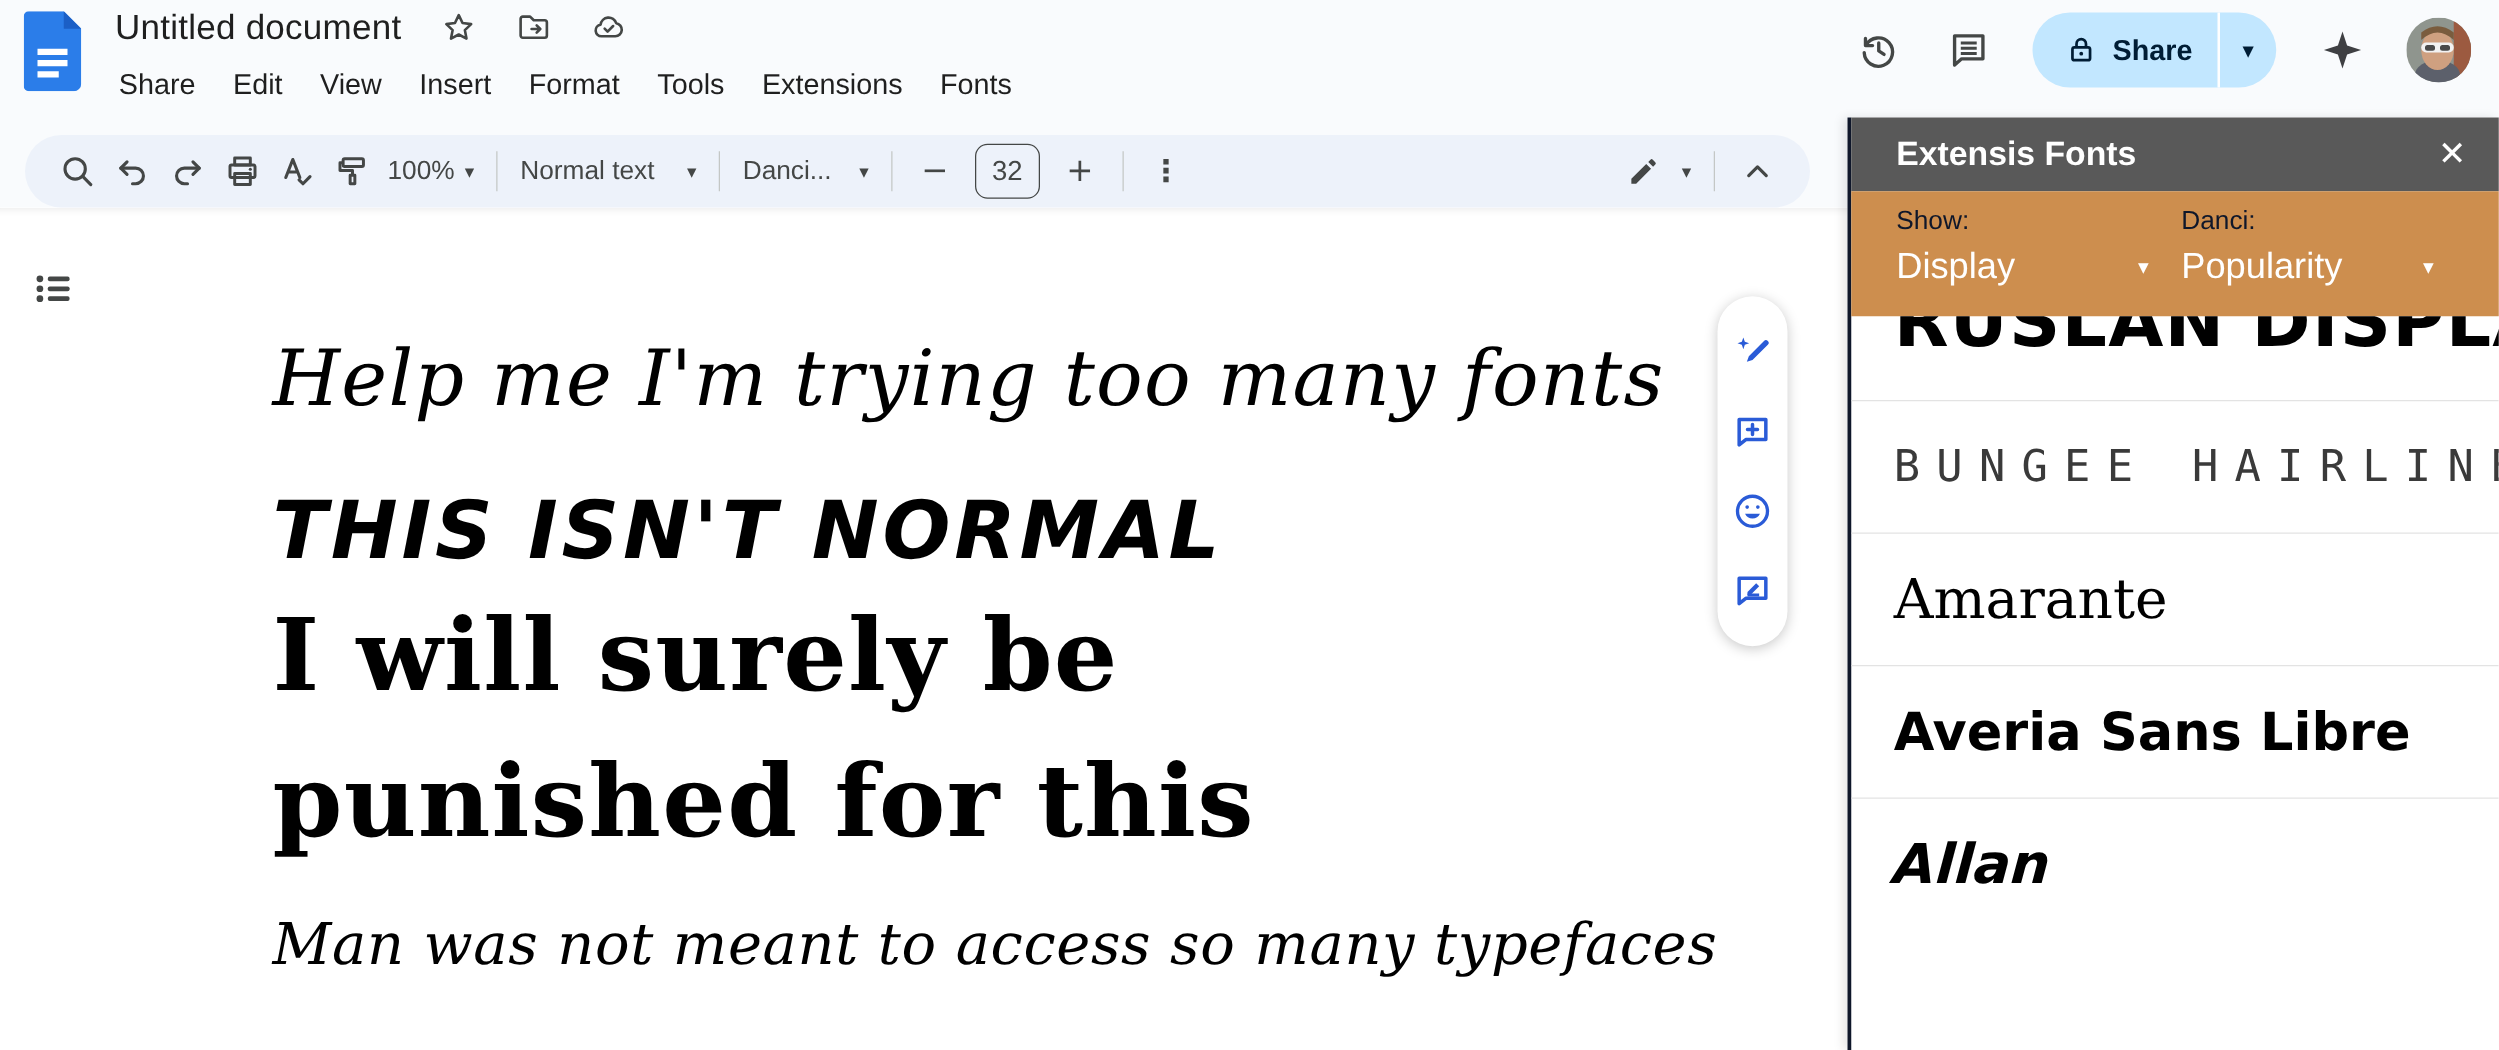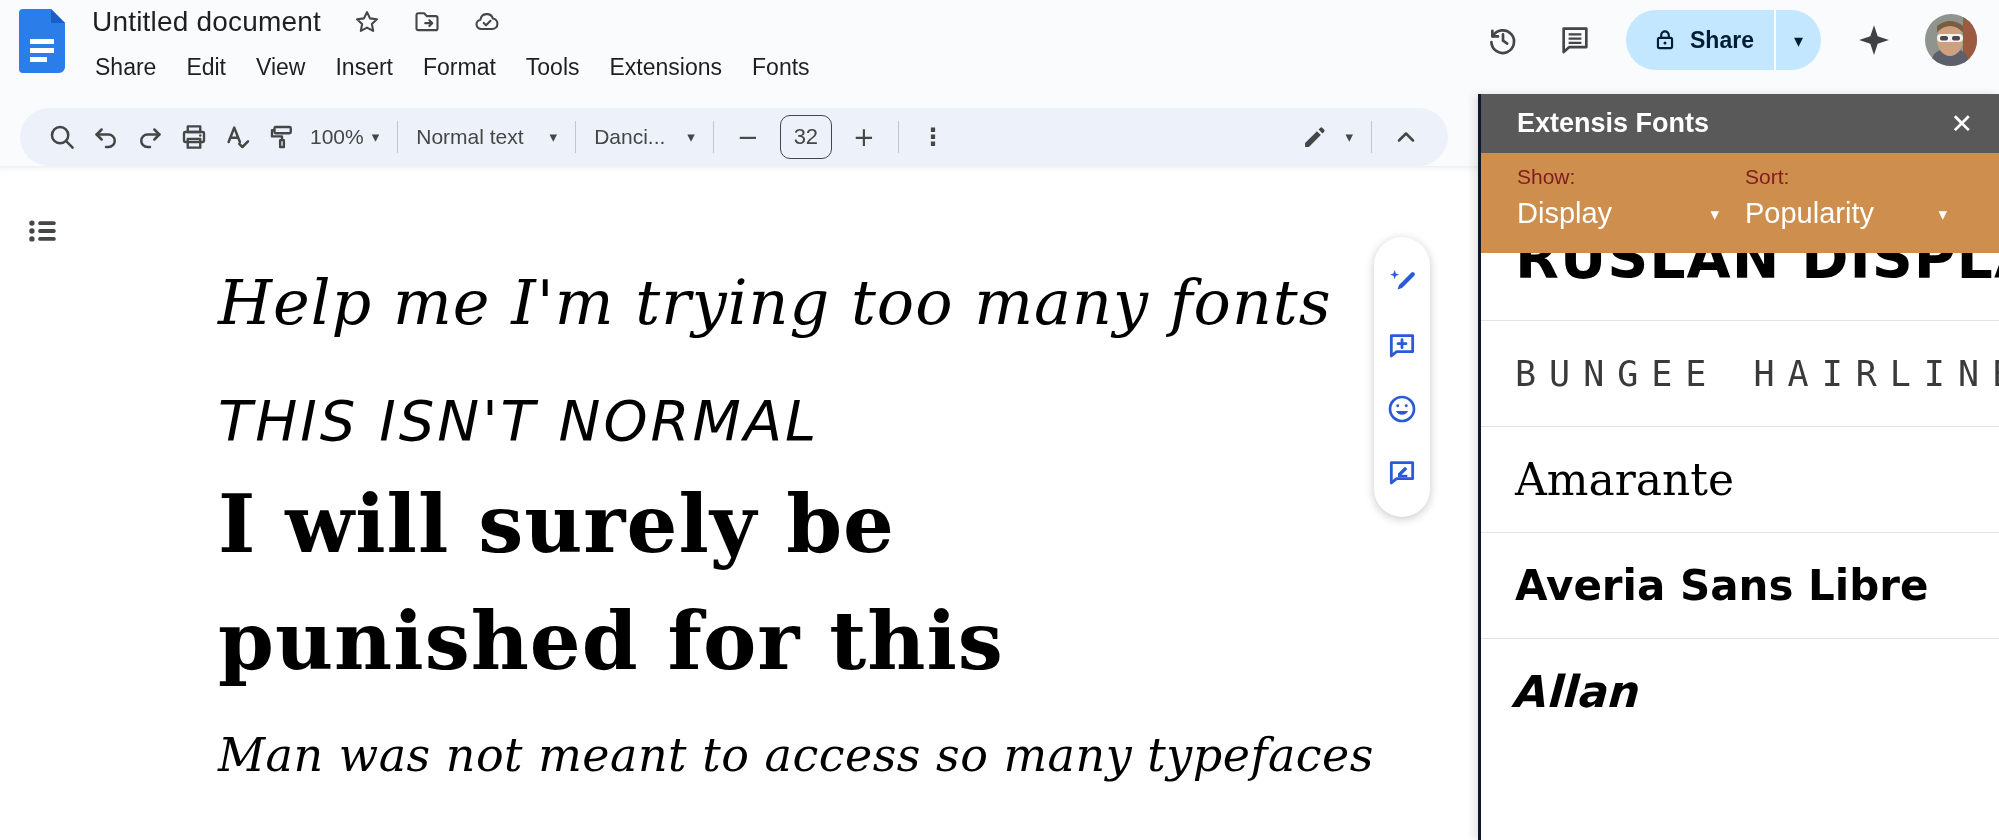--- a/index.html
+++ b/index.html
@@ -35,38 +35,38 @@
   #font-size-box { width:52px; height:44px; border:1.5px solid #444746; border-radius:10px; display:flex; align-items:center; justify-content:center; font-size:22px; color:#444746; margin:0 10px; }
   #tb-right { margin-left:auto; display:flex; align-items:center; }
   .glyph { font-family:"DejaVu Sans", sans-serif; }
 
   
   #document { position:absolute; left:0; top:166px; width:1999px; height:674px; background:#ffffff; box-shadow:inset 0 8px 8px -8px rgba(0,0,0,.12); }
   #outline-btn { position:absolute; left:24px; top:46px; width:40px; height:40px; color:#444746; cursor:pointer; }
   .doc-line { position:absolute; left:218px; color:#000; white-space:nowrap; }
   .script { font-family: cursive, "DejaVu Serif", serif; font-style:italic; }
   #doc-line1 { top:100px; font-size:62px; letter-spacing:1px; }
-  #doc-line2 { top:222px; font-size:56px; font-weight:400; font-style:italic; font-family:"DejaVu Sans", sans-serif; letter-spacing:3px; }
+  #doc-line2 { top:222px; font-size:64px; font-weight:700; font-style:italic; font-family:"DejaVu Sans", sans-serif; letter-spacing:3px; }
   #doc-line3 { top:300px; font-size:80px; line-height:117px; font-weight:900; font-family:"DejaVu Serif", serif; width:980px; white-space:normal; letter-spacing:1px; }
   #doc-line4 { top:562px; font-size:46px; letter-spacing:.5px; }
 
   
   #float-pill { position:absolute; left:1374px; top:237px; width:56px; height:280px; background:#ffffff; border-radius:28px;
     box-shadow:0 2px 10px rgba(0,0,0,.22); display:flex; flex-direction:column; align-items:center; justify-content:space-evenly; z-index:4; }
   .fp-btn { width:36px; height:36px; display:flex; align-items:center; justify-content:center; color:#2a5bd7; cursor:pointer; }
 
   
   #sidebar { position:absolute; left:1478px; top:94px; width:521px; height:746px; background:#ffffff; z-index:5;
     box-shadow:-4px 0 8px rgba(0,0,0,.10); border-left:3px solid #0f172a; }
   #sb-header { height:59px; background:#595959; display:flex; align-items:center; padding:0 26px 0 36px; }
   #sb-title { color:#ffffff; font-size:27px; font-weight:bold; flex:1; }
   #sb-close { color:#ffffff; font-size:27px; cursor:pointer; line-height:1; }
   #sb-filters { height:100px; background:#cd8e4e; display:flex; padding:12px 26px 0 36px; }
   .sb-filter { width:50%; display:flex; flex-direction:column; gap:8px; }
-  .sb-filter-label { color:#7f1d1d; font-size:21px; }
+  .sb-filter-label { color:#0f172a; font-size:21px; }
   .sb-filter-value-row { display:flex; align-items:center; cursor:pointer; padding-right:26px; }
   .sb-filter-value { color:#ffffff; font-size:29px; flex:1; }
   .sb-filter-caret { color:#ffffff; font-size:17px; }
   #sb-list { height:587px; overflow:hidden; }
   .sb-row { height:106px; display:flex; align-items:center; padding:0 10px 0 34px; border-top:1px solid #e3e3e3; cursor:pointer; overflow:hidden; white-space:nowrap; }
   .sb-row:first-child { border-top:none; height:67px; align-items:flex-start; }
   .f-ruslan  { font-family:"DejaVu Sans", sans-serif; font-weight:900; font-size:57px; text-transform:uppercase; letter-spacing:1px; margin-top:-28px; }
   .f-bungee  { font-family:"DejaVu Sans Mono", monospace; font-weight:300; font-size:35px; letter-spacing:13px; color:#3a3a3a; }
   .f-bakbak  { font-family:"DejaVu Sans", sans-serif; font-weight:800; font-size:46px; letter-spacing:1px; }
   .f-amarante{ font-family:"DejaVu Serif", serif; font-size:44px; }
@@ -300,21 +300,21 @@
   </div>
   <div id="sb-filters">
     <div class="sb-filter">
       <span class="sb-filter-label">Show:</span>
       <span class="sb-filter-value-row">
         <span class="sb-filter-value">Display</span>
         <span class="sb-filter-caret glyph">▾</span>
       </span>
     </div>
     <div class="sb-filter">
-      <span class="sb-filter-label">Sort:</span>
+      <span class="sb-filter-label">Danci:</span>
       <span class="sb-filter-value-row">
         <span class="sb-filter-value">Popularity</span>
         <span class="sb-filter-caret glyph">▾</span>
       </span>
     </div>
   </div>
   <div id="sb-list">
     <div class="sb-row">
       <span class="f-ruslan">Ruslan Display</span>
     </div>

